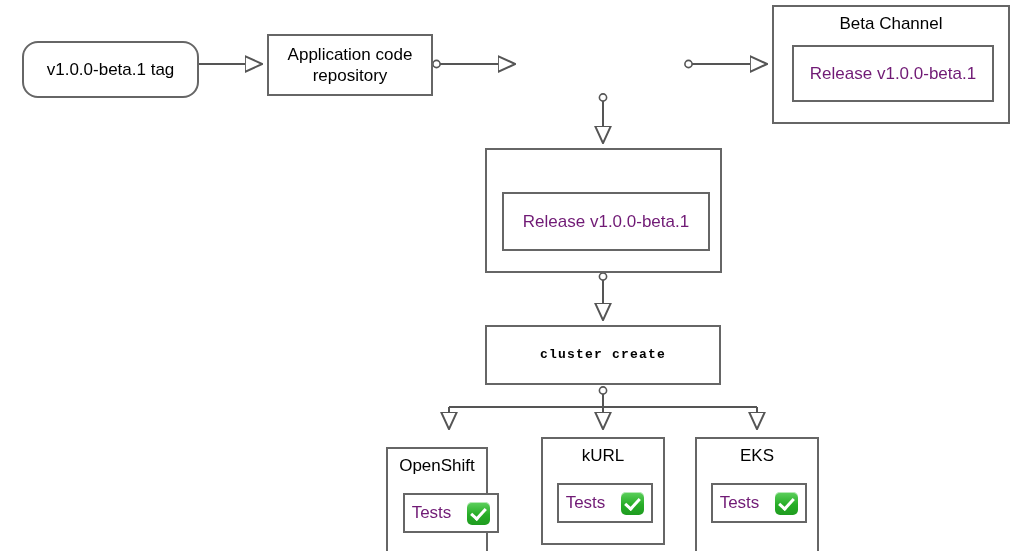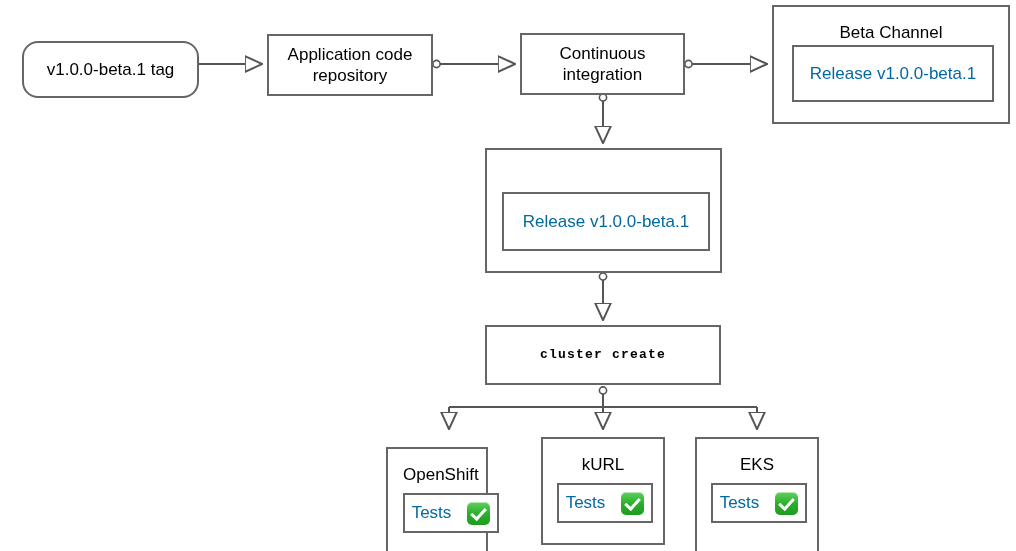--- a/index.html
+++ b/index.html
@@ -47,39 +47,39 @@
   }
   .node.mono .label {
     font-family: "Liberation Mono", "DejaVu Sans Mono", monospace;
     font-weight: bold;
     letter-spacing: 1.2px;
     font-size: 13px;
   }
   
   .container {
     display: block;
-    padding: 9px;
+    padding: 0;
   }
   .container > .label {
     display: block;
     text-align: center;
     padding-top: 7px;
     font-size: 17px;
     line-height: 1.2;
   }
   .inner {
     position: absolute;
     box-sizing: border-box;
     border: 2px solid #666666;
     background: #ffffff;
     display: flex;
     align-items: center;
     justify-content: center;
     font-size: 17px;
-    color: #0369a1;
+    color: #701a75;
     white-space: nowrap;
   }
   .inner.tests {
     gap: 16px;
   }
   .check-icon {
     display: inline-block;
     width: 23px;
     height: 23px;
     border-radius: 5px;
@@ -152,24 +152,20 @@
 
   <div class="node" style="left:22px; top:41px; width:177px; height:57px;border-radius:16px;">
     <span class="label">v1.0.0-beta.1 tag</span>
   </div>
 
   <div class="node" style="left:267px; top:34px; width:166px; height:62px;">
     <span class="label">Application code
 repository</span>
   </div>
 
-  <div class="node" style="left:520px; top:33px; width:165px; height:62px;">
-    <span class="label">Continuous
-integration</span>
-  </div>
 
   <div class="node container" style="left:772px; top:5px; width:238px; height:119px;">
     <span class="label">Beta Channel</span>
     <div class="inner" style="left:18px; top:38px; width:202px; height:57px;">
       <span>Release v1.0.0-beta.1</span>
     </div>
   </div>
 
   <div class="node container" style="left:485px; top:148px; width:237px; height:125px;">
     <div class="inner" style="left:15px; top:42px; width:208px; height:59px;">

